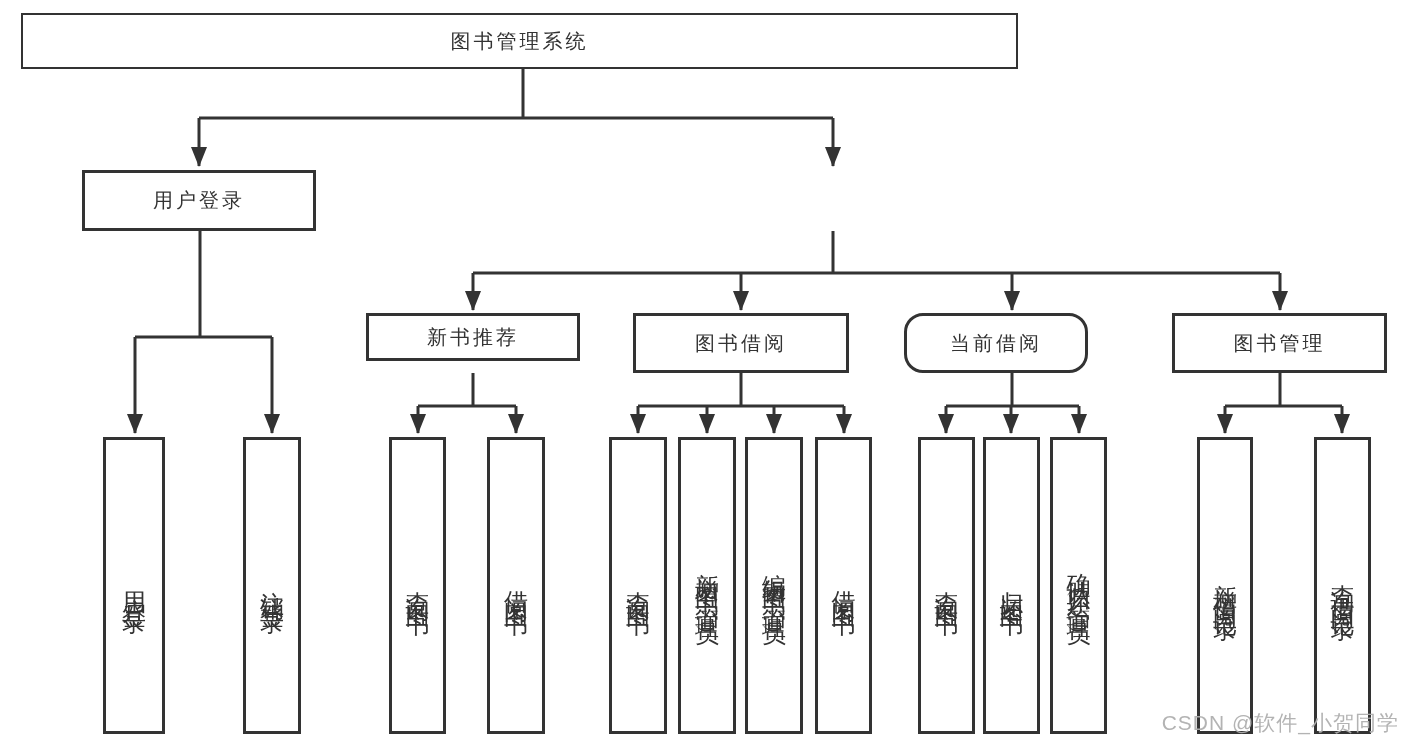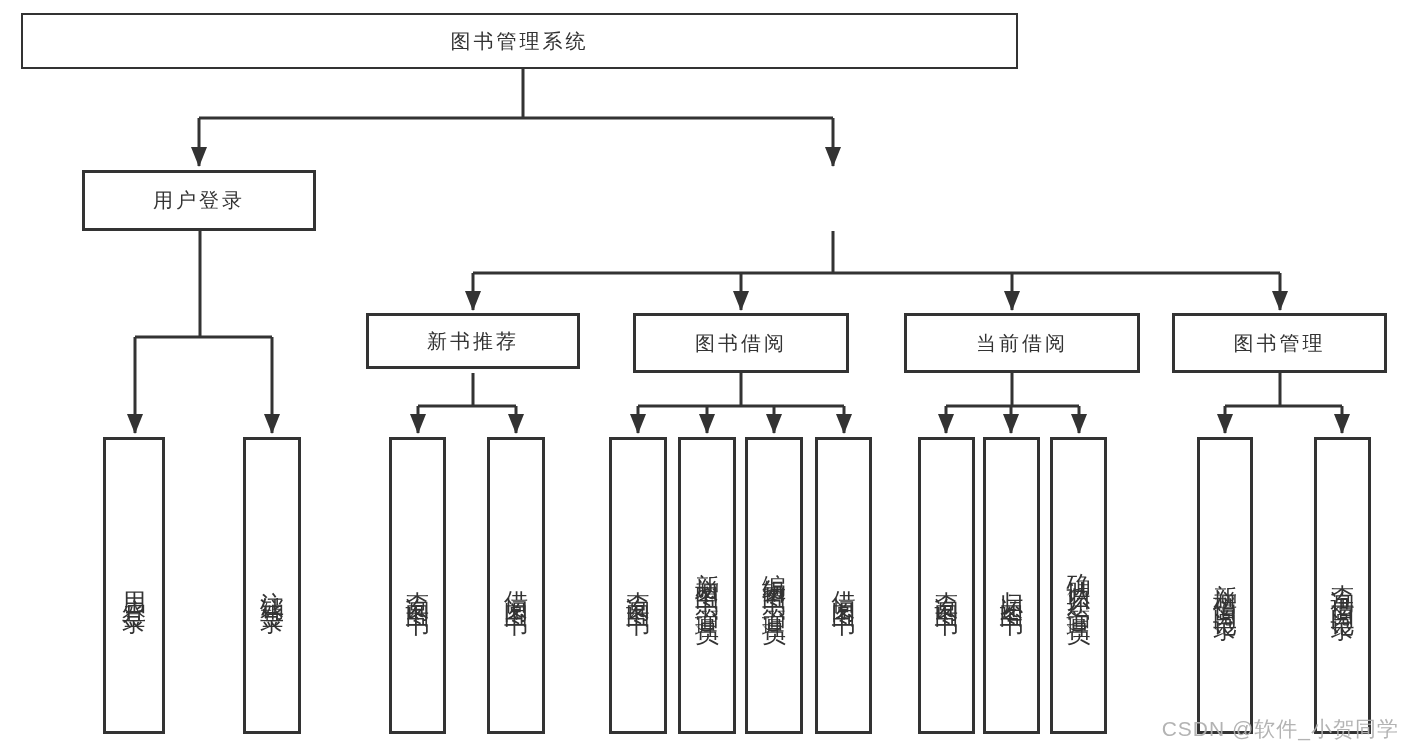--- a/index.html
+++ b/index.html
@@ -43,21 +43,21 @@
     text-orientation: mixed;
     font-size: 24px;
     line-height: 1;
     letter-spacing: 7px;
     color: #333333;
     white-space: nowrap;
   }
   #watermark {
     position: absolute;
     right: 6px;
-    bottom: 4px;
+    bottom: 10px;
     font-size: 21px;
     letter-spacing: 1px;
     color: rgba(175,175,175,0.95);
     z-index: 5;
     white-space: nowrap;
   }
 </style>
 </head>
 <body>
 
@@ -107,27 +107,27 @@
   </svg>
 
   <div class="node root" style="left:21px; top:13px; width:997px; height:56px;">
     <span class="hlabel">图书管理系统</span>
   </div>
 
   <div class="node" style="left:82px; top:170px; width:234px; height:61px;">
     <span class="hlabel">用户登录</span>
   </div>
 
-  <div class="node" style="left:366px; top:313px; width:214px; height:56px;">
+  <div class="node" style="left:366px; top:313px; width:214px; height:48px;">
     <span class="hlabel">新书推荐</span>
   </div>
   <div class="node" style="left:633px; top:313px; width:216px; height:60px;">
     <span class="hlabel">图书借阅</span>
   </div>
-  <div class="node" style="left:904px; top:313px; width:236px; height:60px;">
+  <div class="node" style="left:904px; top:313px; width:184px; height:60px;border-radius:19px;">
     <span class="hlabel">当前借阅</span>
   </div>
   <div class="node" style="left:1172px; top:313px; width:215px; height:60px;">
     <span class="hlabel">图书管理</span>
   </div>
 
   <div class="node leaf" style="left:103px; top:437px; width:62px; height:297px;">
     <span class="vlabel">用户登录</span>
   </div>
   <div class="node leaf" style="left:243px; top:437px; width:58px; height:297px;">

